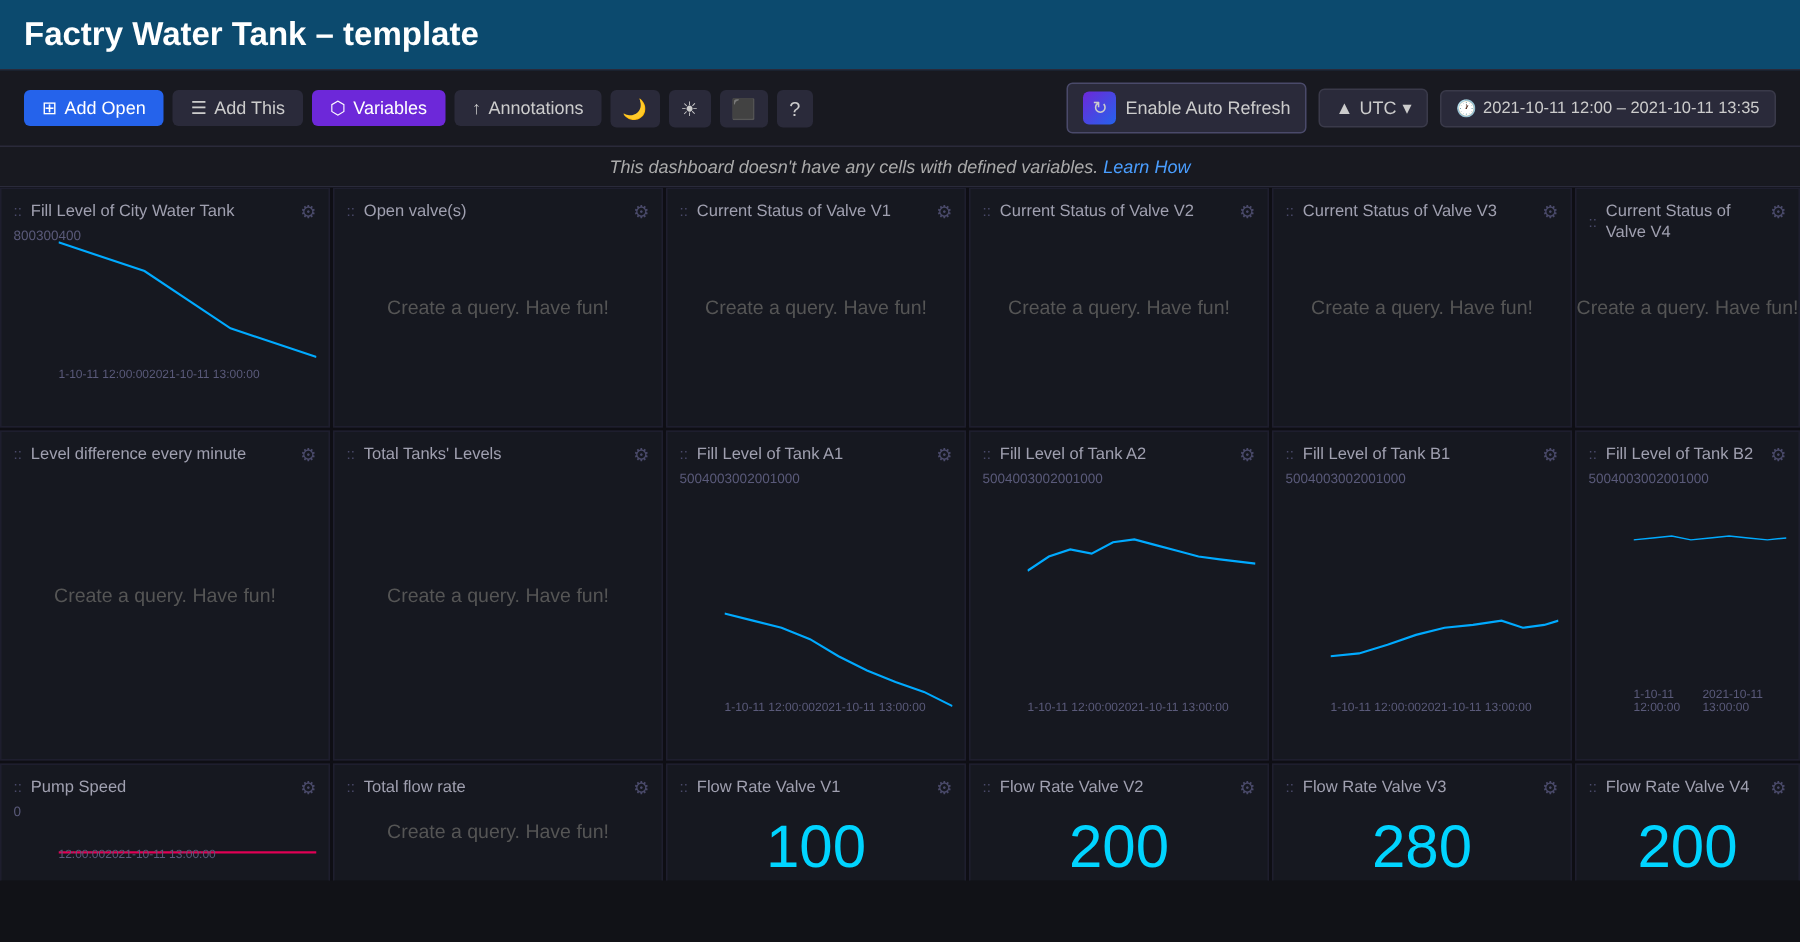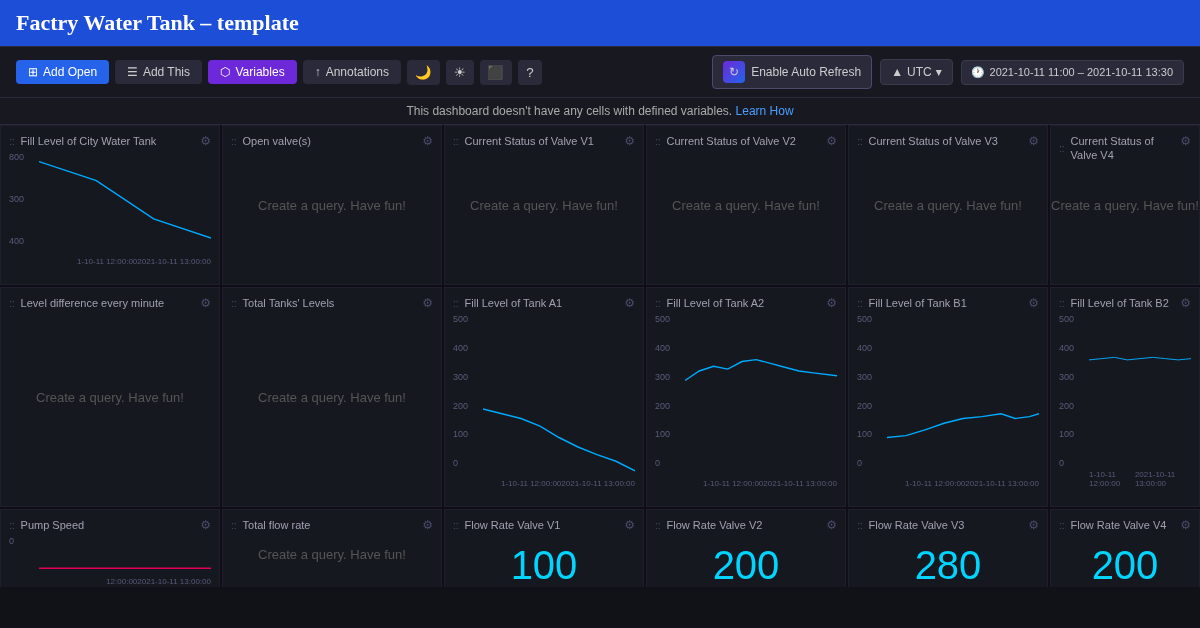--- a/index.html
+++ b/index.html
@@ -7,27 +7,26 @@
       background: #111217;
       color: #d0d0d0;
       font-family: 'Segoe UI', Arial, sans-serif;
       font-size: 12px;
       width: 1200px;
       height: 628px;
       overflow: hidden;
     }
     
     .header {
-      background: #1d4ed8;
+      background: #0c4a6e;
       padding: 10px 16px;
       display: flex;
       align-items: center;
       justify-content: space-between;
       border-bottom: 1px solid #2a2a3a;
-      font-family: Liberation Serif, serif;
     }
     .header-title {
       font-size: 22px;
       font-weight: 600;
       color: #fff;
     }
     
     .toolbar {
       background: #181920;
       padding: 8px 16px;
@@ -77,20 +76,21 @@
       display: flex; align-items: center; gap: 4px; font-size: 11px;
     }
     
     .info-bar {
       background: #181920;
       text-align: center;
       padding: 6px;
       font-size: 12px;
       color: #aaa;
       border-bottom: 1px solid #2a2a3a;
+      font-style: italic;
     }
     .info-bar a { color: #4a9eff; text-decoration: none; }
     
     .dashboard {
       display: grid;
       grid-template-columns: 220px 220px 200px 200px 200px 1fr;
       grid-template-rows: 160px 220px 90px;
       gap: 2px;
       background: #0e0e14;
       height: calc(628px - 110px - 28px - 28px);
@@ -141,35 +141,35 @@
       height: calc(100% - 28px);
       position: relative;
     }
     .y-axis {
       position: absolute;
       left: 0;
       top: 0;
       bottom: 20px;
       width: 30px;
       display: flex;
-      flex-direction: column;
+      flex-direction: row;
       justify-content: space-between;
       font-size: 9px;
       color: #5a5a7a;
       padding-right: 3px;
     }
     .x-axis {
       position: absolute;
-      bottom: 0;
+      bottom: 12px;
       left: 30px;
       right: 0;
       font-size: 8px;
       color: #5a5a7a;
       display: flex;
-      justify-content: flex-end;
+      justify-content: flex-start;
     }
     .chart-svg {
       position: absolute;
       left: 30px;
       top: 0;
       right: 0;
       bottom: 20px;
     }
     
     .flow-value {
@@ -219,21 +219,21 @@
       <div class="refresh-icon">↻</div>
       <span>Enable Auto Refresh</span>
     </div>
     <div class="utc-select">
       <span>▲</span>
       <span>UTC</span>
       <span>▾</span>
     </div>
     <div class="date-range">
       <span>🕐</span>
-      <span>2021-10-11 11:00 – 2021-10-11 13:30</span>
+      <span>2021-10-11 12:00 – 2021-10-11 13:35</span>
     </div>
   </div>
 </div>
 
 <div class="info-bar">
   <span>This dashboard doesn't have any cells with defined variables.</span>
   <a href="#">Learn How</a>
 </div>
 
 <div class="dashboard">

